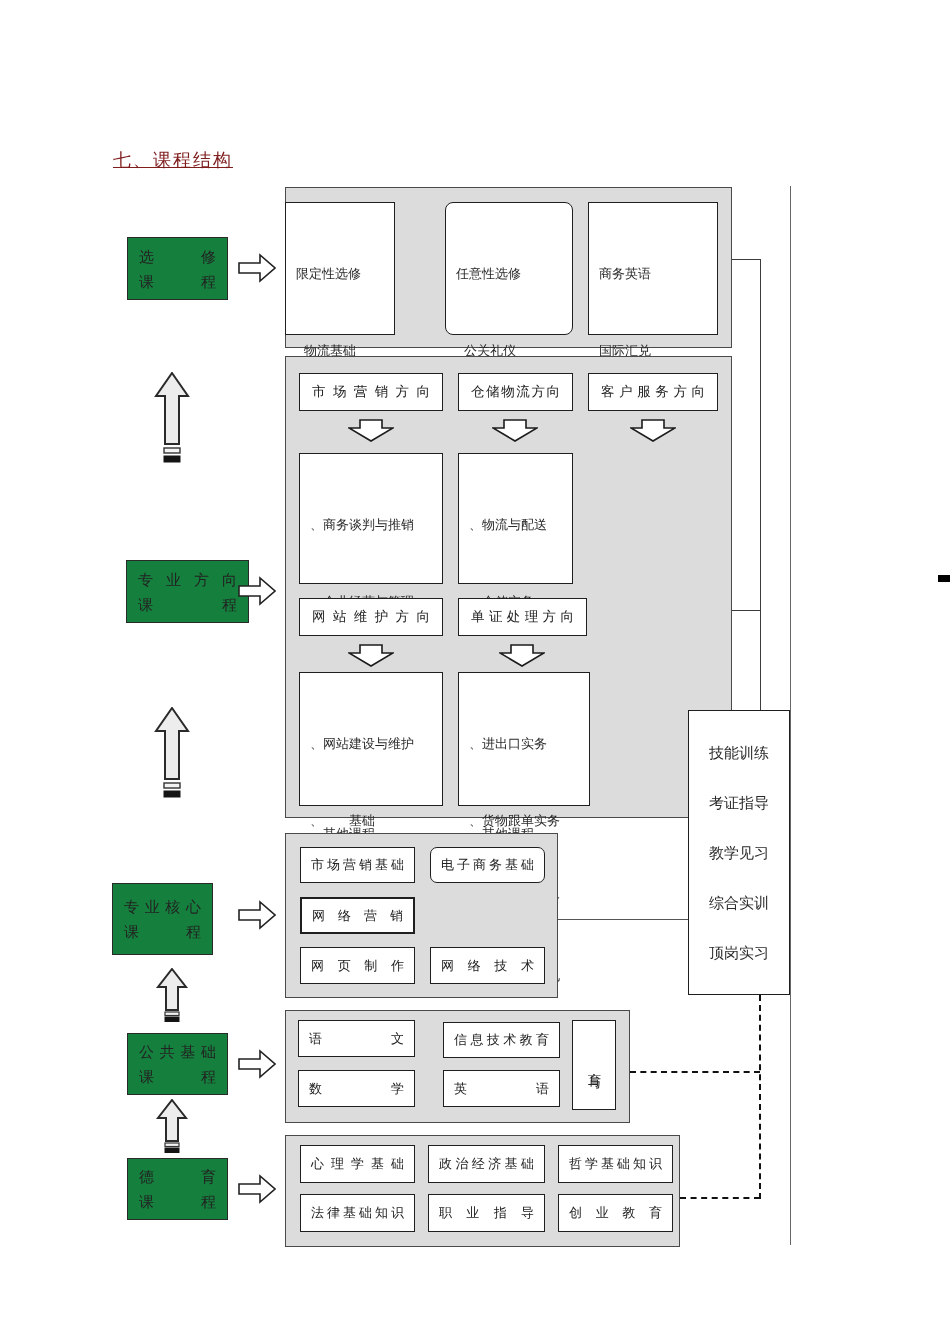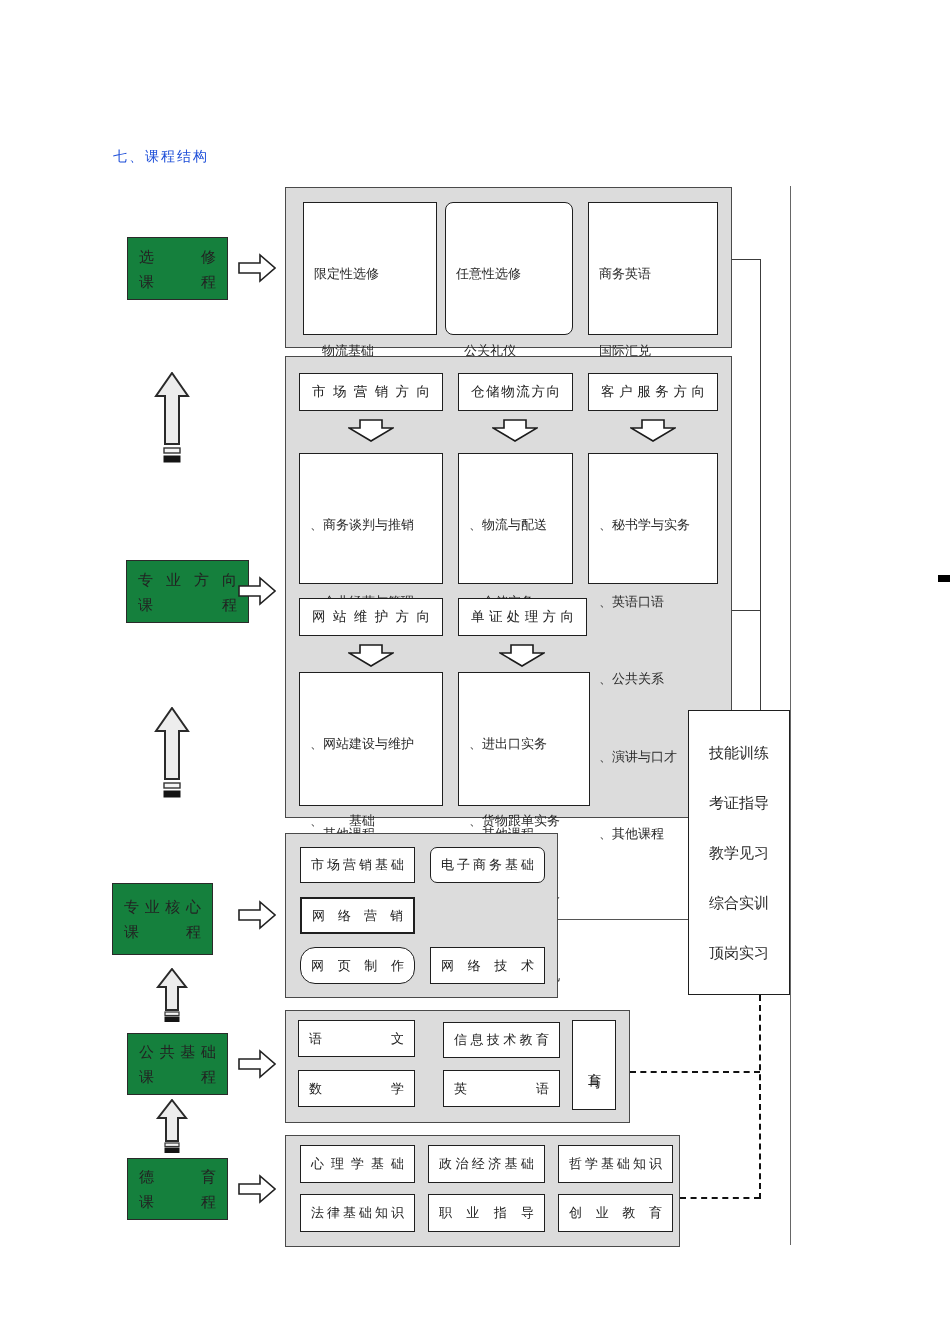--- a/index.html
+++ b/index.html
@@ -2,21 +2,21 @@
 <html><head>
 <meta charset="utf-8">
 <style>
   html,body { margin:0; padding:0; background:#ffffff; }
   .canvas {
     position:relative; width:950px; height:1344px; background:#ffffff;
     font-family:"Liberation Sans","DejaVu Sans",sans-serif; color:#1c1c1c;
     overflow:hidden;
   }
   .abs { position:absolute; box-sizing:border-box; }
-  .title { font-size:14px; letter-spacing:2px; color:#1d4ed8; }
+  .title { font-size:18px; letter-spacing:2px; color:#7f1d1d;text-decoration:underline; }
   .panel { position:absolute; box-sizing:border-box; background:#dcdcdc; border:1px solid #4a4a4a; }
   .wbox  { position:absolute; box-sizing:border-box; background:#ffffff; border:1.5px solid #1f1f1f; }
   .wbox.thick { border-width:2.5px; }
   .graybox {
     position:absolute; box-sizing:border-box; background:#15803d; border:1.5px solid #2a2a2a;
     font-size:15px; display:flex; flex-direction:column; justify-content:center;
     padding:0 11px; line-height:25px; color:#222;
   }
   .spreadline { width:100%; text-align:justify; text-align-last:justify; }
   .cell { display:flex; align-items:center; padding:0 10px; font-size:13px; color:#222; }
@@ -129,21 +129,21 @@
   <div class="abs" style="left:154px; top:1099px;">
     <svg width="36" height="54">
       <polygon points="18,1 32,19 24,19 24,42 12,42 12,19 4,19" fill="#ededed" stroke="#2a2a2a" stroke-width="2"></polygon>
       <rect x="11" y="44" width="14" height="3.5" fill="#f4f4f4" stroke="#333" stroke-width="1.2"></rect>
       <rect x="11" y="49" width="14" height="4.5" fill="#141414" stroke="#141414"></rect>
     </svg>
   </div>
 
   <div class="panel" style="left:285px; top:187px; width:447px; height:161px;"></div>
 
-  <div class="wbox list" style="left:303px; top:202px; width:134px; height:133px;">
+  <div class="wbox list" style="left:285px; top:202px; width:110px; height:133px;">
     <div class="t">限定性选修</div>
     <div class="ind">物流基础</div>
     <div class="ind">办公设备使用</div>
     <div class="ind">客户关系管理</div>
     <div class="ind">其他课程</div>
   </div>
   <div class="wbox list" style="left:445px; top:202px; width:128px; height:133px;border-radius:8px;">
     <div class="t">任意性选修</div>
     <div class="ind">公关礼仪</div>
     <div class="ind">书法</div>
@@ -193,27 +193,20 @@
     <div class="t">、市场调查与预测</div>
     <div class="t">、其他课程</div>
   </div>
   <div class="wbox list" style="left:458px; top:453px; width:115px; height:131px;">
     <div class="t">、物流与配送</div>
     <div class="t">、仓储实务</div>
     <div class="t">、运输实务</div>
     <div class="t">、货代实务</div>
     <div class="t">、其他课程</div>
   </div>
-  <div class="wbox list" style="left:588px; top:453px; width:130px; height:131px;">
-    <div class="t">、秘书学与实务</div>
-    <div class="t">、英语口语</div>
-    <div class="t">、公共关系</div>
-    <div class="t">、演讲与口才</div>
-    <div class="t">、其他课程</div>
-  </div>
 
   <div class="wbox hdr" style="left:299px; top:598px; width:144px; height:38px;">
     <div class="cellline">网站维护方向</div>
   </div>
   <div class="wbox hdr" style="left:458px; top:598px; width:129px; height:38px;">
     <div class="cellline">单证处理方向</div>
   </div>
 
   <div class="abs" style="left:348px; top:644px;">
     <svg width="46" height="23">
@@ -244,21 +237,21 @@
   <div class="panel" style="left:285px; top:833px; width:273px; height:165px;"></div>
   <div class="wbox cell" style="left:300px; top:847px; width:115px; height:36px;">
     <div class="cellline">市场营销基础</div>
   </div>
   <div class="wbox cell" style="left:430px; top:847px; width:115px; height:36px;border-radius:7px;">
     <div class="cellline">电子商务基础</div>
   </div>
   <div class="wbox thick cell" style="left:300px; top:897px; width:115px; height:37px;">
     <div class="cellline">网络营销</div>
   </div>
-  <div class="wbox cell" style="left:300px; top:947px; width:115px; height:37px;border-radius:15px;">
+  <div class="wbox cell" style="left:300px; top:947px; width:115px; height:37px;">
     <div class="cellline">网页制作</div>
   </div>
   <div class="wbox cell" style="left:430px; top:947px; width:115px; height:37px;">
     <div class="cellline">网络技术</div>
   </div>
 
   <div class="panel" style="left:285px; top:1010px; width:345px; height:113px;"></div>
   <div class="wbox cell" style="left:298px; top:1020px; width:117px; height:37px;">
     <div class="cellline">语文</div>
   </div>

